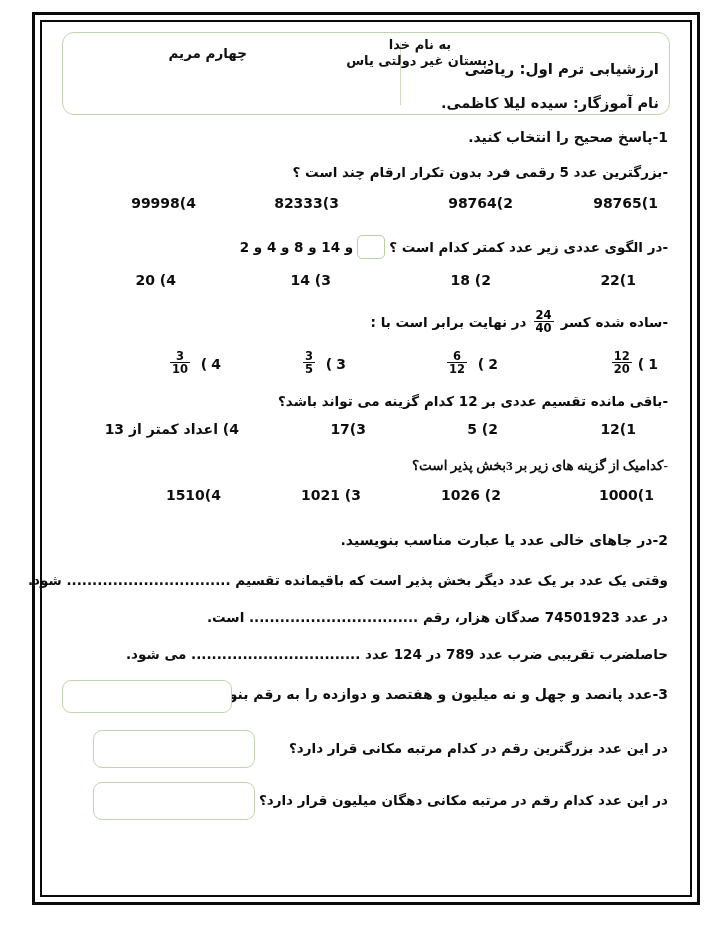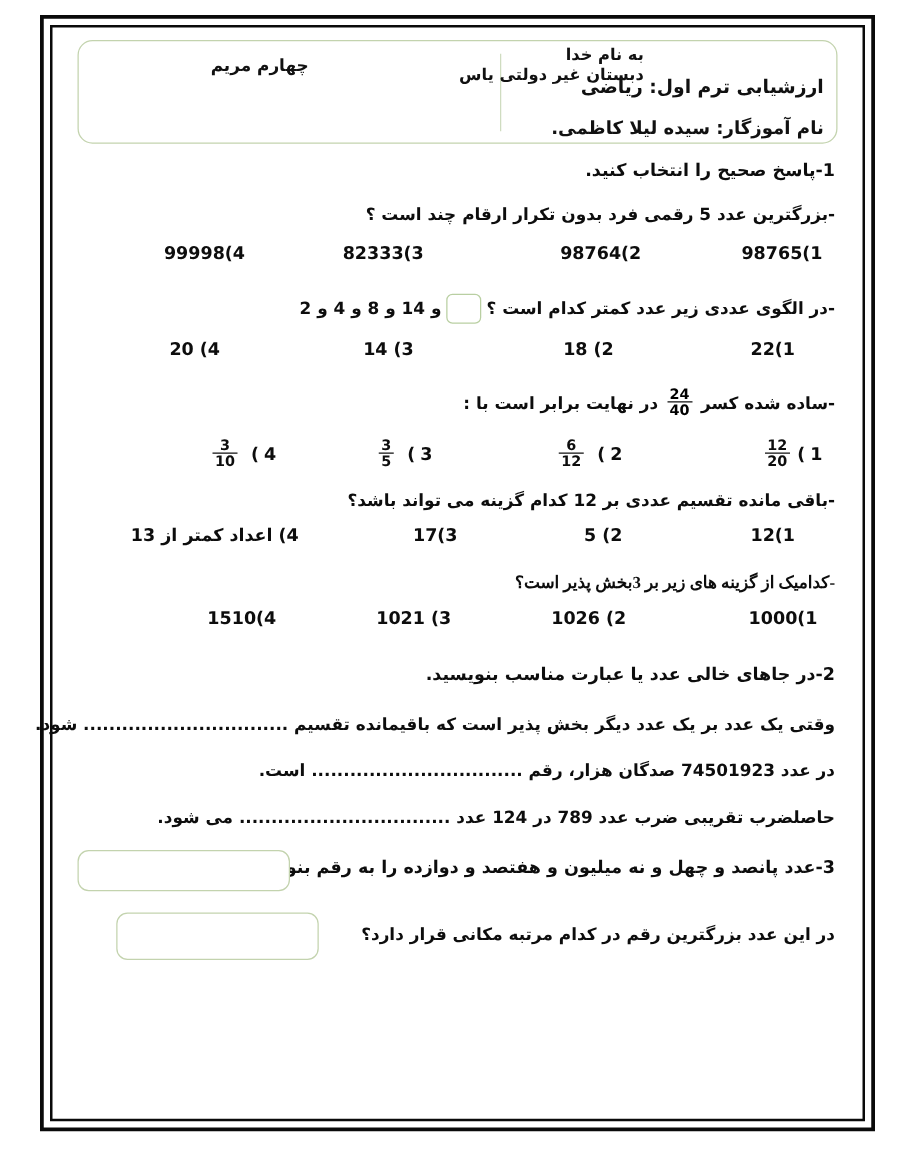--- a/index.html
+++ b/index.html
@@ -79,21 +79,21 @@
     top: 10px;
     width: 0;
     height: 62px;
     border-right: 1px solid #cfdcc0;
   }
 
   .hdr-center {
     position: absolute;
     left: 262px; top: 4px;
     width: 190px;
-    text-align: right;
+    text-align: center;
   }
   .hdr-center .god {
     font-size: 13px;
     font-weight: bold;
     color: #111;
     margin-bottom: 1px;
   }
   .hdr-center .school {
     font-size: 13px;
     font-weight: bold;
@@ -336,15 +336,19 @@
     <div class="row-q3" style="margin-top:18px;">
       <span class="q q-main" style="right:8px;">3-عدد پانصد و چهل و نه میلیون و هفتصد و دوازده را به رقم بنویسید:</span>
       <span class="ansbox" style="left:6px; top:0; width:170px; height:33px;"></span>
     </div>
 
     <div class="row-q3" style="margin-top:10px; height:44px;">
       <span class="q q-sub" style="right:8px; top:10px;">در این عدد بزرگترین رقم در کدام مرتبه مکانی قرار دارد؟</span>
       <span class="ansbox" style="left:37px; top:0; width:162px; height:38px;"></span>
     </div>
 
+    <div class="row-q3" style="margin-top:8px; height:44px;">
+      <span class="q q-sub" style="right:8px; top:10px;">در این عدد کدام رقم در مرتبه مکانی دهگان میلیون قرار دارد؟</span>
+      <span class="ansbox" style="left:37px; top:0; width:162px; height:38px;"></span>
+    </div>
 
   </div>
 </div>
 
 </body></html>

